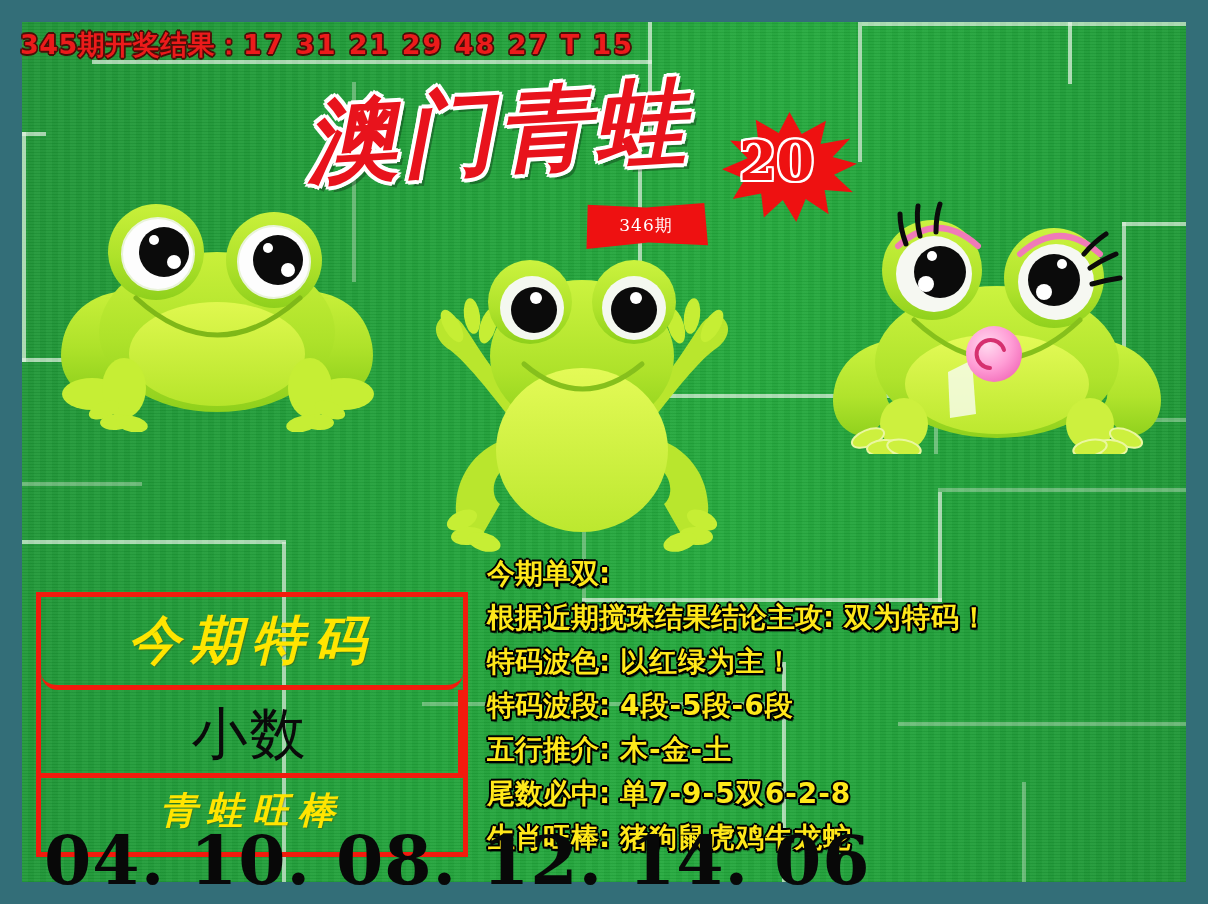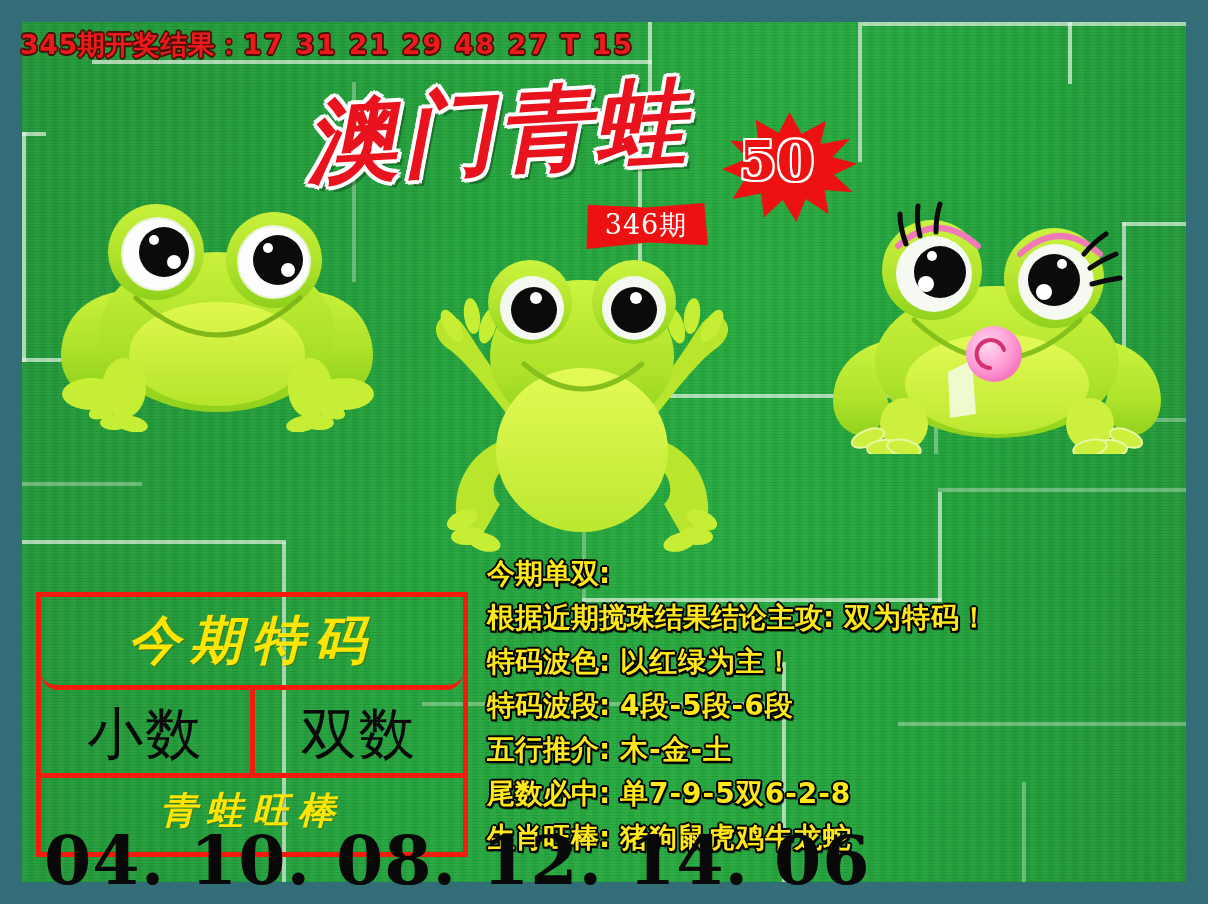--- a/index.html
+++ b/index.html
@@ -68,21 +68,21 @@
 
   
   #banner{
     position:absolute;left:584px;top:203px;width:124px;height:46px;z-index:32;
     background:#ee1111;
     clip-path:polygon(3% 4%,50% 10%,97% 0%,100% 92%,52% 86%,2% 100%);
     display:flex;align-items:center;justify-content:center;
   }
   #banner span{
     font-family:"DejaVu Serif","Liberation Serif",serif;
-    font-size:27px;color:#fff;letter-spacing:1px;transform:translateY(-1px);
+    font-size:17px;color:#fff;letter-spacing:1px;transform:translateY(-1px);
   }
 
   
   .frog{position:absolute;z-index:20;}
 
   
   #tbl{
     position:absolute;left:36px;top:592px;width:432px;height:265px;z-index:35;
     border:5px solid #f21b0d;box-sizing:border-box;
   }
@@ -347,38 +347,35 @@
   </div>
 
   <div id="result">
     <span>345期开奖结果：</span><span class="nums">17 31 21 29 48 27 T 15</span>
   </div>
 
   <div id="title">澳门青蛙</div>
 
   <div id="burst">
     <div class="star"></div>
-    <div class="n">50</div>
+    <div class="n">20</div>
   </div>
 
   <div id="banner">
     <span>346期</span>
   </div>
 
   <div id="tbl">
     <div class="row r1">
       <span id="lbl-tema" class="yel-brush">今期特码</span>
     </div>
     <div class="row r2">
       <div class="c c1">
         <span class="blk-song">小数</span>
       </div>
-      <div class="c c2">
-        <span class="blk-song">双数</span>
-      </div>
     </div>
     <div class="row r3">
       <span id="lbl-wang" class="yel-brush">青蛙旺棒</span>
     </div>
   </div>
 
   <div id="nums">04. 10. 08. 12. 14. 06</div>
 
   <div id="info">
     <div class="line">

